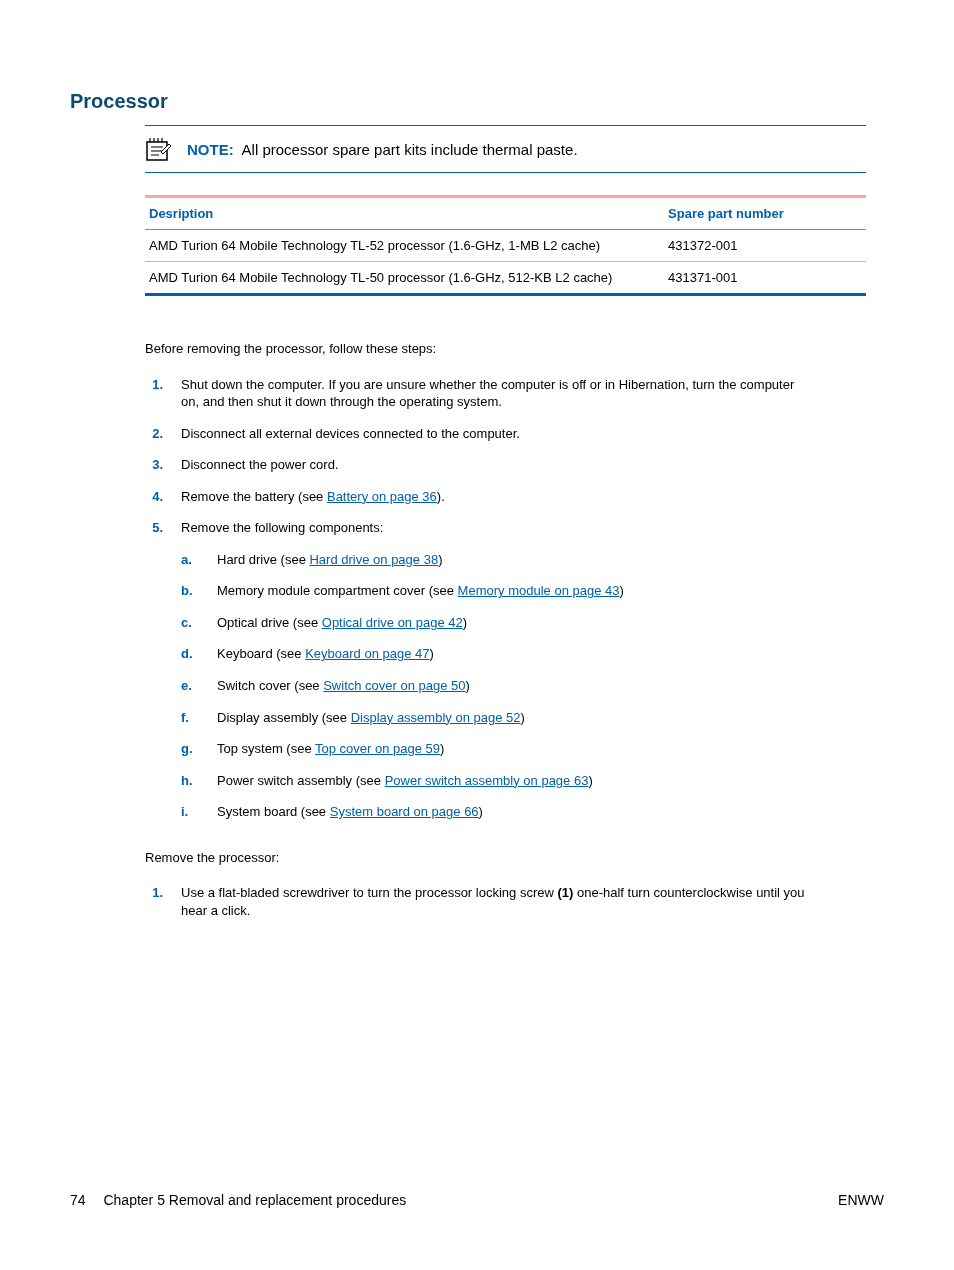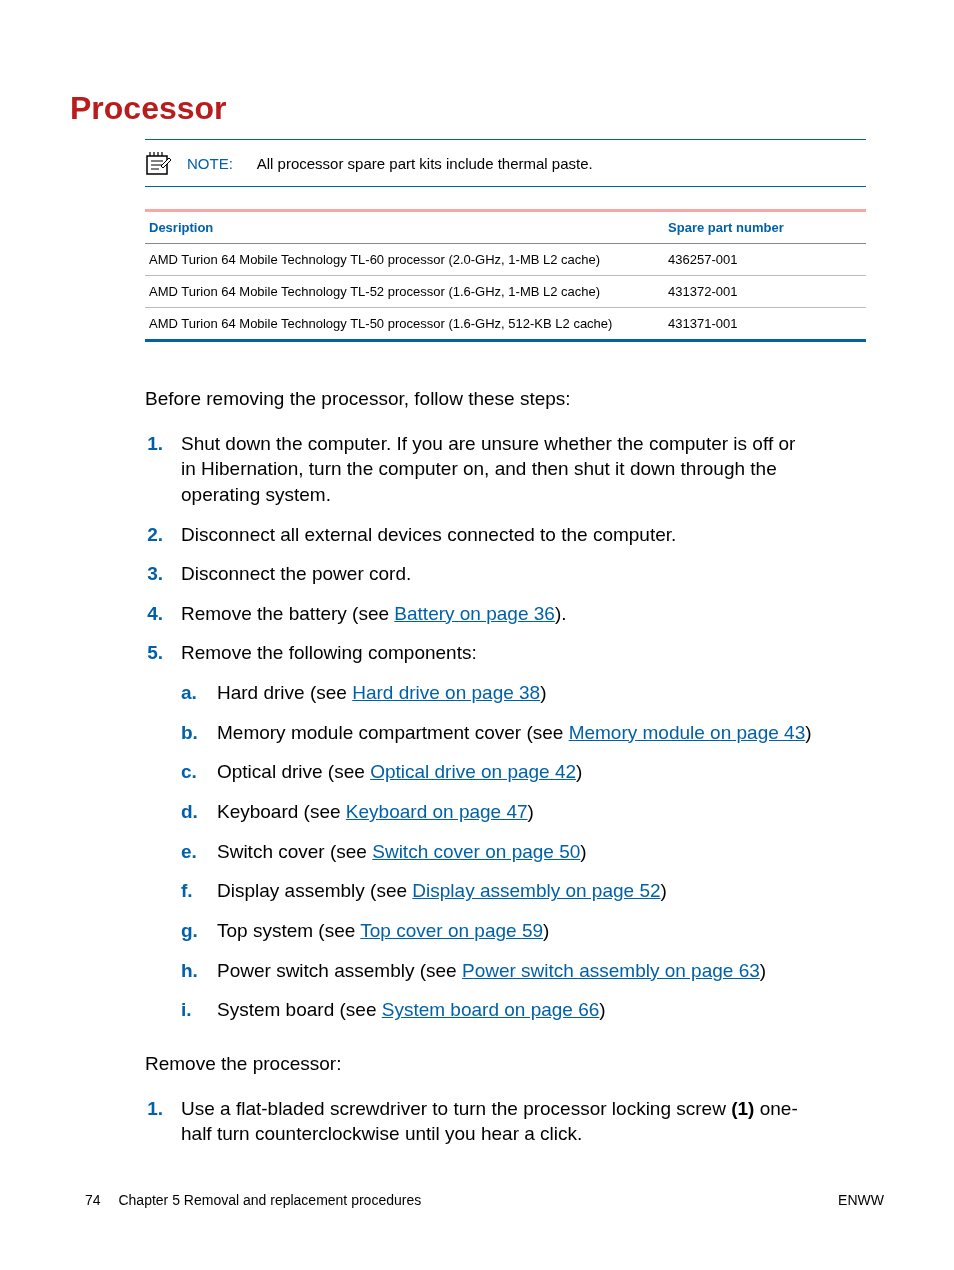--- a/index.html
+++ b/index.html
@@ -12,41 +12,41 @@
     width: 954px;
     height: 1270px;
     position: relative;
     box-sizing: border-box;
   }
   .page {
     padding: 90px 70px 0 70px;
     box-sizing: border-box;
   }
   h1.section-title {
-    color: #b91c1c;
-    font-size: 32px;
+    color: #0c4a6e;
+    font-size: 20px;
     font-weight: bold;
     margin: 0 0 12px 0;
   }
   .note-block {
     margin-left: 75px;
     margin-right: 18px;
     border-top: 1px solid #0060a9;
     border-bottom: 1px solid #0060a9;
     padding: 10px 0 10px 0;
     display: flex;
     align-items: center;
     gap: 14px;
   }
   .note-icon svg { display:block; }
   .note-label {
     color: #0060a9;
-    font-weight: normal;
+    font-weight: bold;
     font-size: 15px;
-    margin-right:20px;
+    margin-right:4px;
   }
   .note-text { font-size: 15px; }
   .parts-table {
     margin: 22px 75px 0 75px;
     border-collapse: collapse;
     width: calc(100% - 93px);
     font-size: 13px;
   }
   .parts-table thead th {
     color: #0060a9;
@@ -61,21 +61,21 @@
     padding: 8px 4px;
     border-bottom: 1px solid #bbb;
   }
   .parts-table tbody tr:last-child td {
     border-bottom: 3px solid #0060a9;
   }
   .col-desc { width: 72%; }
   .col-spare { width: 28%; }
   .body-text {
     margin: 44px 70px 0 75px;
-    font-size: 19px;
+    font-size: 13px;
     line-height: 1.35;
   }
   ol.num-list {
     list-style: none;
     padding: 0;
     margin: 18px 0 0 0;
   }
   ol.num-list > li {
     display: flex;
     gap: 18px;
@@ -114,21 +114,21 @@
   }
   .footer {
     position: absolute;
     bottom: 62px;
     left: 70px;
     right: 70px;
     display: flex;
     justify-content: space-between;
     font-size: 14px;
   }
-  .footer .page-num { margin-right: 14px; margin-left: 15px; }
+  .footer .page-num { margin-right: 14px; }
   .strong { font-weight: bold; }
 </style>
 </head>
 <body>
 
 <div class="page">
   <h1 class="section-title">Processor</h1>
 
   <div class="note-block">
     <span class="note-icon">
@@ -152,24 +152,20 @@
 
   <table class="parts-table">
     <thead>
       <tr>
         <th class="col-desc">Desription</th>
         <th class="col-spare">Spare part number</th>
       </tr>
     </thead>
     <tbody>
       <tr>
-          <td>AMD Turion 64 Mobile Technology TL-60 processor (2.0-GHz, 1-MB L2 cache)</td>
-          <td>436257-001</td>
-        </tr>
-      <tr>
           <td>AMD Turion 64 Mobile Technology TL-52 processor (1.6-GHz, 1-MB L2 cache)</td>
           <td>431372-001</td>
         </tr>
       <tr>
           <td>AMD Turion 64 Mobile Technology TL-50 processor (1.6-GHz, 512-KB L2 cache)</td>
           <td>431371-001</td>
         </tr>
     </tbody>
   </table>
 

